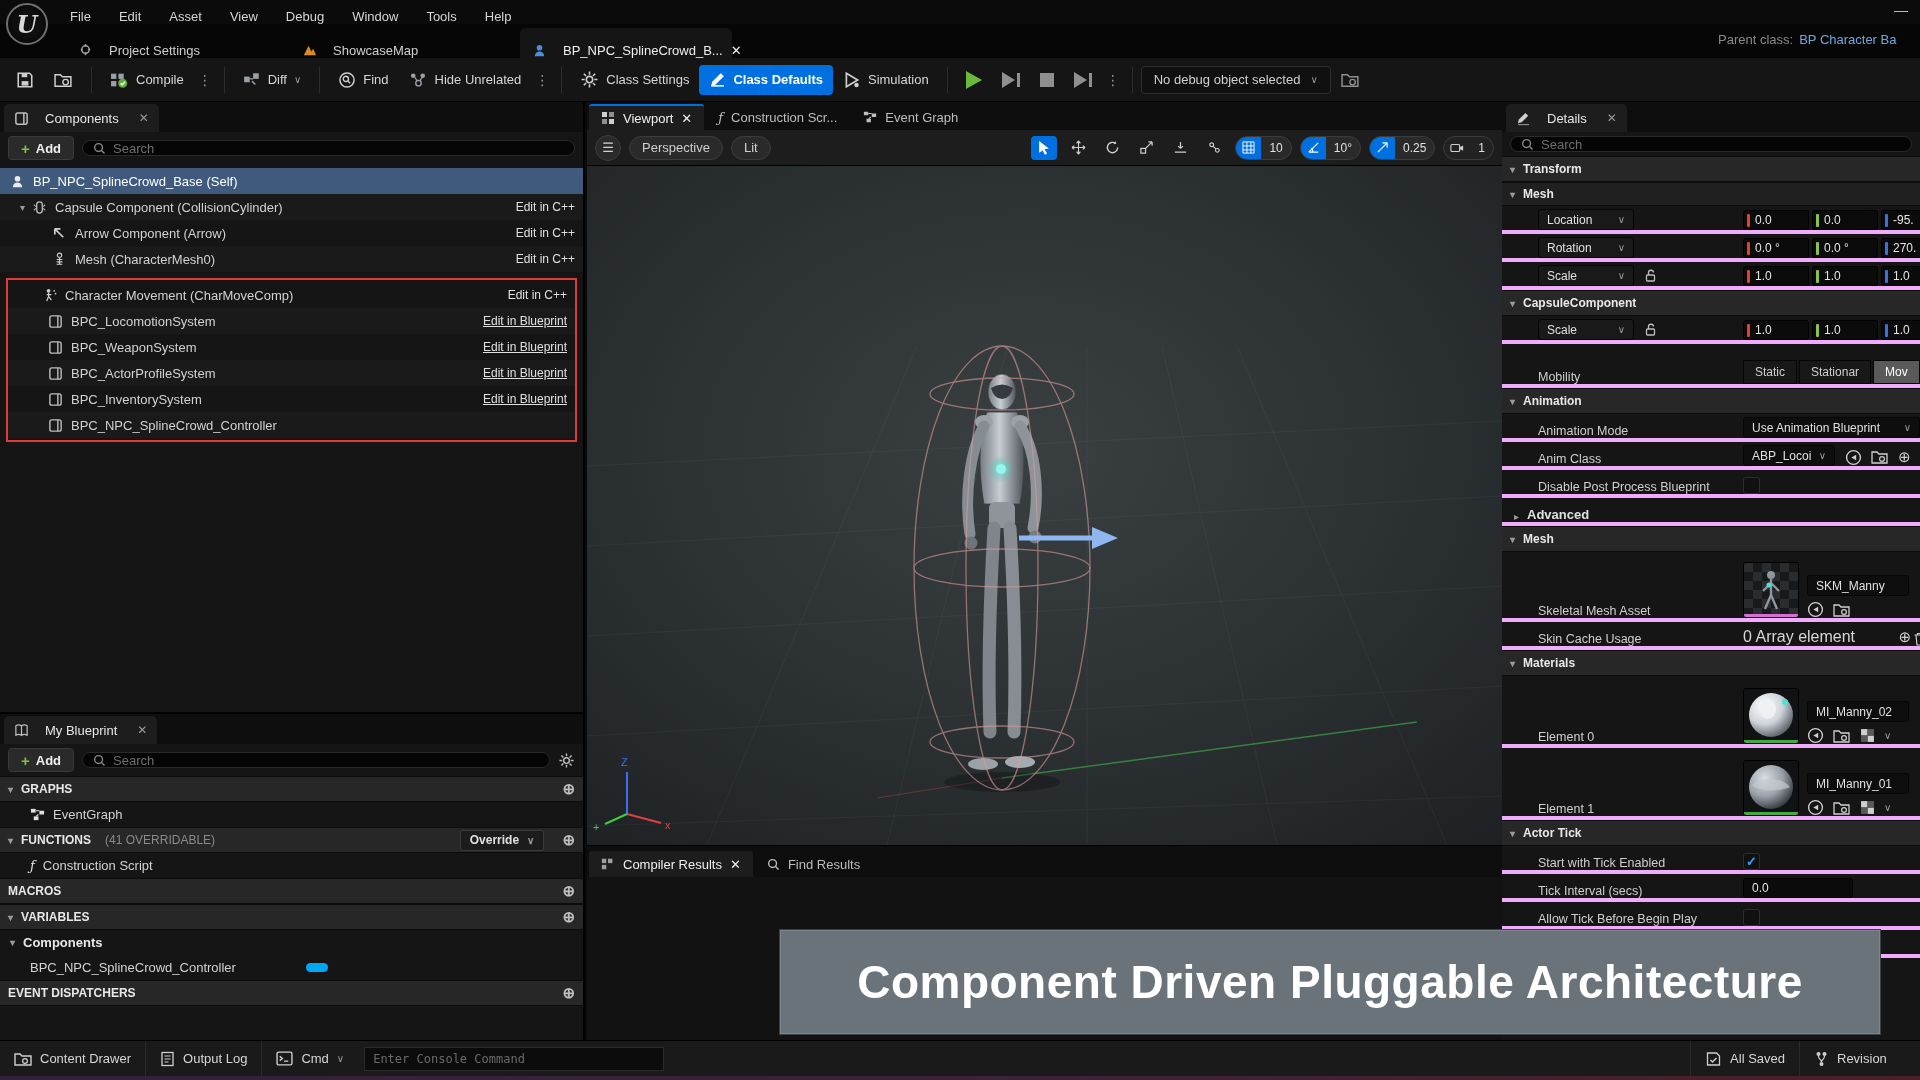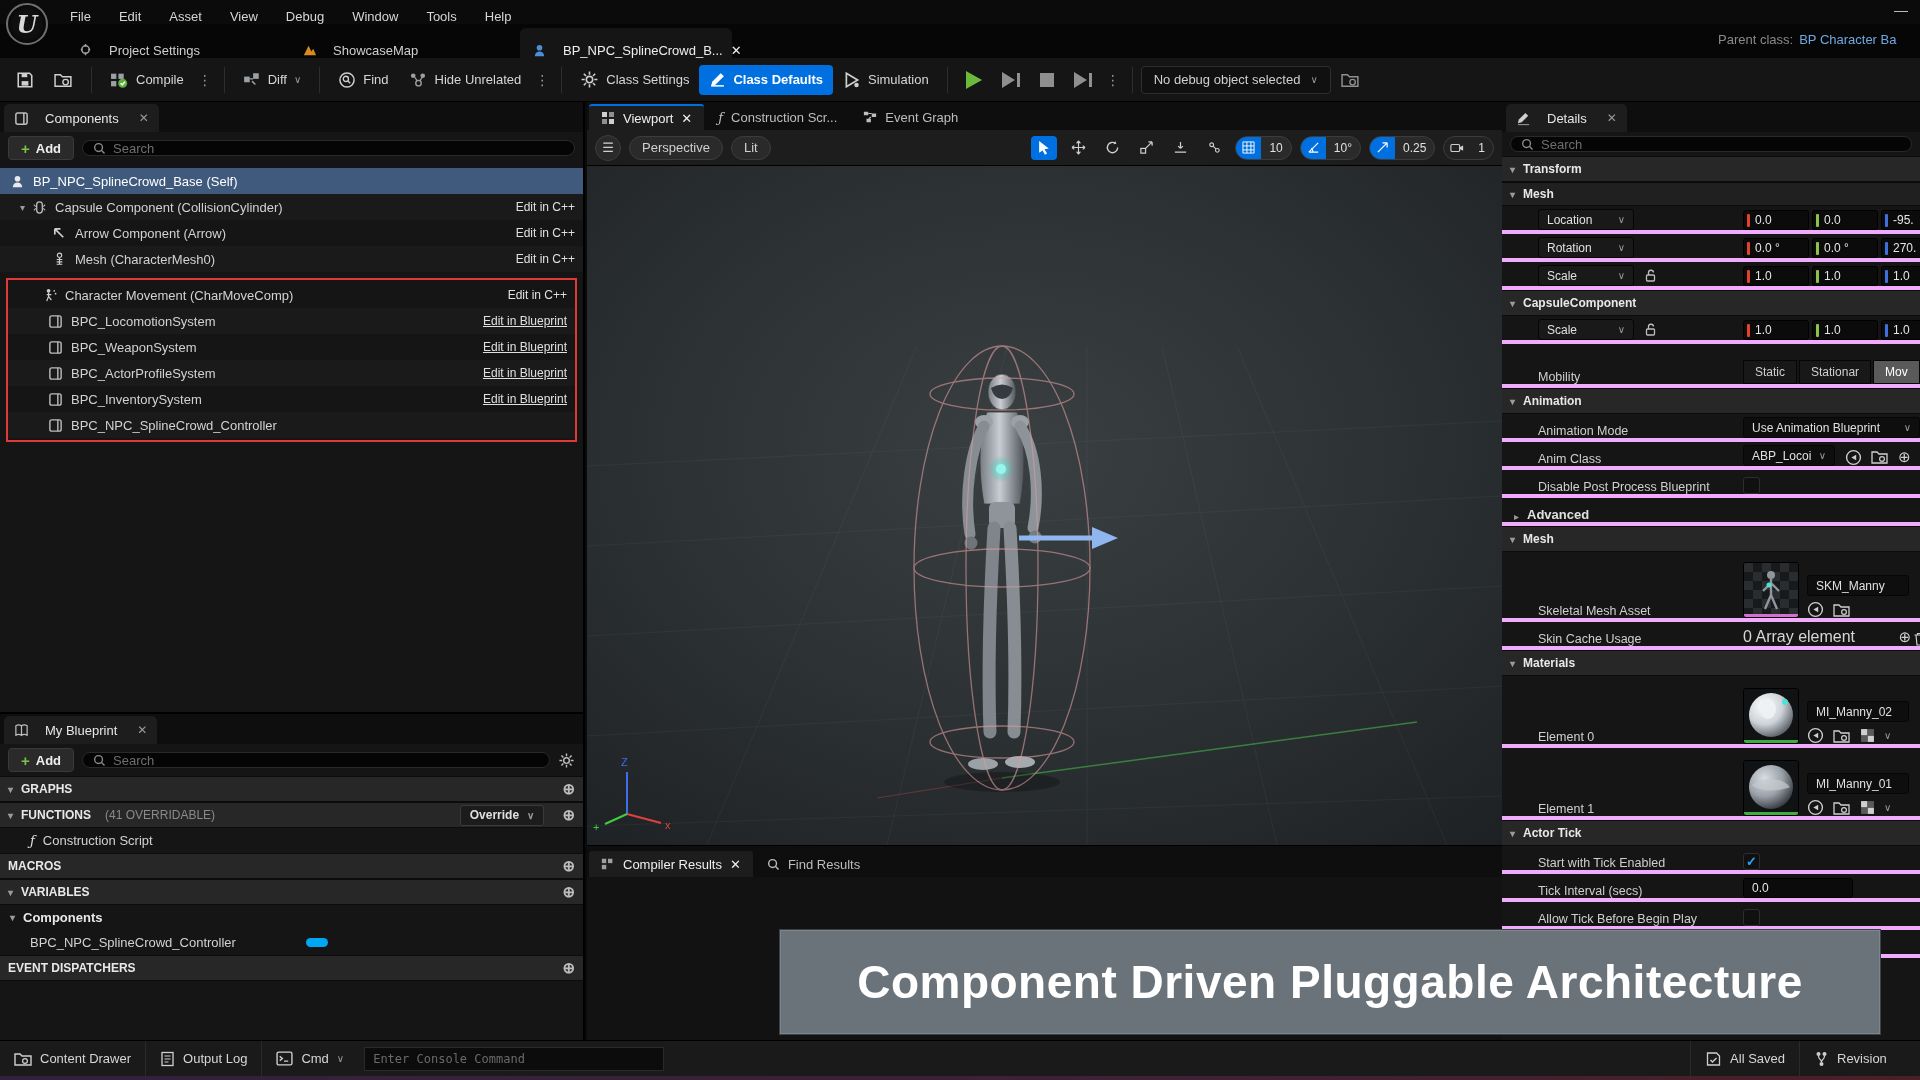--- a/index.html
+++ b/index.html
@@ -417,20 +417,29 @@
         <circle cx="9" cy="9" r="3" fill="none" stroke="#bdbdbd" stroke-width="1.5"></circle>
         <g stroke="#bdbdbd" stroke-width="1.5">
           <path d="M9 1.5v3M9 13.5v3M1.5 9h3M13.5 9h3M3.6 3.6l2.1 2.1M12.3 12.3l2.1 2.1M14.4 3.6l-2.1 2.1M5.7 12.3l-2.1 2.1"></path>
         </g>
       </svg>
   </div>
   <div class="secthdr mbhdr">
     <span class="caret">▾</span>
     <span>GRAPHS</span>
     <span class="pluscirc">⊕</span>
+  </div>
+  <div class="mbrow">
+    <svg class="ticon" viewBox="0 0 16 16">
+        <rect x="1" y="2" width="5" height="4" fill="#e0e0e0"></rect>
+        <rect x="10" y="4" width="5" height="4" fill="#e0e0e0"></rect>
+        <rect x="4" y="10" width="5" height="4" fill="#e0e0e0"></rect>
+        <path d="M6 4h4M6.5 10 9 8" stroke="#e0e0e0" stroke-width="1.2"></path>
+      </svg>
+    <span>EventGraph</span>
   </div>
   <div class="secthdr mbhdr">
     <span class="caret">▾</span>
     <span>FUNCTIONS</span>
     <span class="sub">(41 OVERRIDABLE)</span>
     <div class="overridebtn">
       <span>Override</span>
       <span class="ddown">∨</span>
     </div>
     <span class="pluscirc" style="margin-left:0;">⊕</span>

